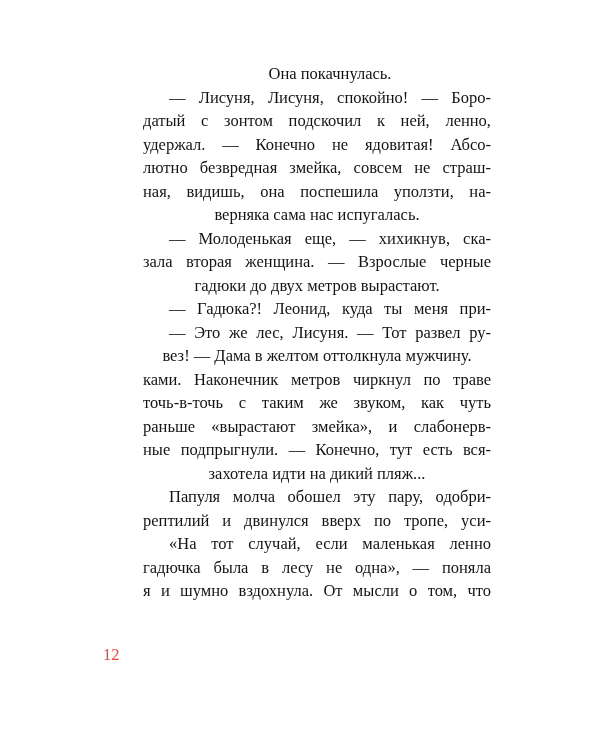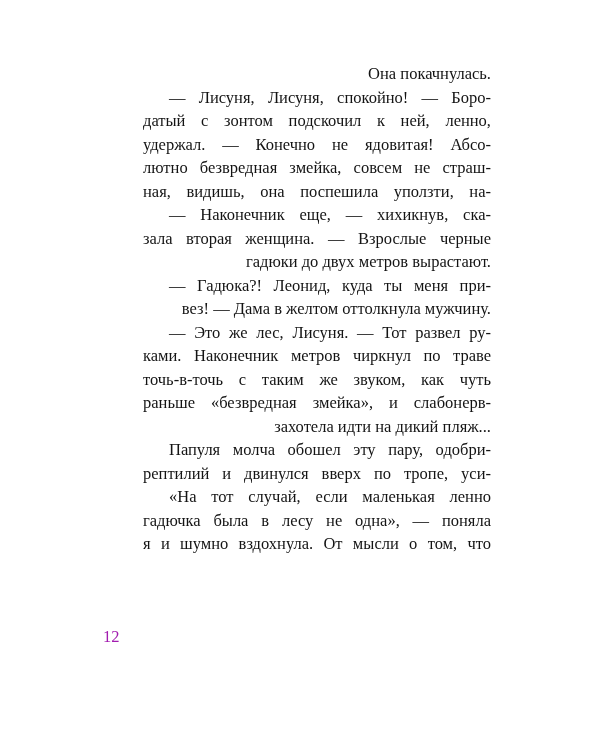--- a/index.html
+++ b/index.html
@@ -23,58 +23,60 @@
     position: absolute;
     left: 143px;
     top: 62px;
     width: 348px;
     font-size: 16.5px;
   }
   .line {
     height: 23.5px;
     line-height: 23.5px;
     overflow: hidden;
-    text-align: right;
+    text-align: center;
   }
   .line.justified {
     text-align: justify;
     text-align-last: justify;
   }
   .line.indent {
     text-indent: 26px;
   }
   .page-number {
     position: absolute;
     left: 103px;
-    top: 625px;
+    top: 643px;
     font-size: 16.5px;
     line-height: 23.5px;
-    color: #a21caf;
+    color: #ef4444;
   }
 </style>
 </head>
 <body>
 
 <div class="book-page">
   <div class="text-block" id="text-block">
       <div class="line indent">Она покачнулась.</div>
       <div class="line indent justified">— Лисуня, Лисуня, спокойно! — Боро-</div>
       <div class="line justified">датый с зонтом подскочил к ней, ленно,</div>
       <div class="line justified">удержал. — Конечно не ядовитая! Абсо-</div>
       <div class="line justified">лютно безвредная змейка, совсем не страш-</div>
       <div class="line justified">ная, видишь, она поспешила уползти, на-</div>
-      <div class="line indent justified">— Наконечник еще, — хихикнув, ска-</div>
+      <div class="line">верняка сама нас испугалась.</div>
+      <div class="line indent justified">— Молоденькая еще, — хихикнув, ска-</div>
       <div class="line justified">зала вторая женщина. — Взрослые черные</div>
       <div class="line">гадюки до двух метров вырастают.</div>
       <div class="line indent justified">— Гадюка?! Леонид, куда ты меня при-</div>
+      <div class="line indent justified">— Это же лес, Лисуня. — Тот развел ру-</div>
       <div class="line">вез! — Дама в желтом оттолкнула мужчину.</div>
-      <div class="line indent justified">— Это же лес, Лисуня. — Тот развел ру-</div>
       <div class="line justified">ками. Наконечник метров чиркнул по траве</div>
       <div class="line justified">точь-в-точь с таким же звуком, как чуть</div>
-      <div class="line justified">раньше «безвредная змейка», и слабонерв-</div>
+      <div class="line justified">раньше «вырастают змейка», и слабонерв-</div>
+      <div class="line justified">ные подпрыгнули. — Конечно, тут есть вся-</div>
       <div class="line">захотела идти на дикий пляж...</div>
       <div class="line indent justified">Папуля молча обошел эту пару, одобри-</div>
       <div class="line justified">рептилий и двинулся вверх по тропе, уси-</div>
       <div class="line indent justified">«На тот случай, если маленькая ленно</div>
       <div class="line justified">гадючка была в лесу не одна», — поняла</div>
       <div class="line justified">я и шумно вздохнула. От мысли о том, что</div>
     </div>
   <div class="page-number">12</div>
 </div>
 

